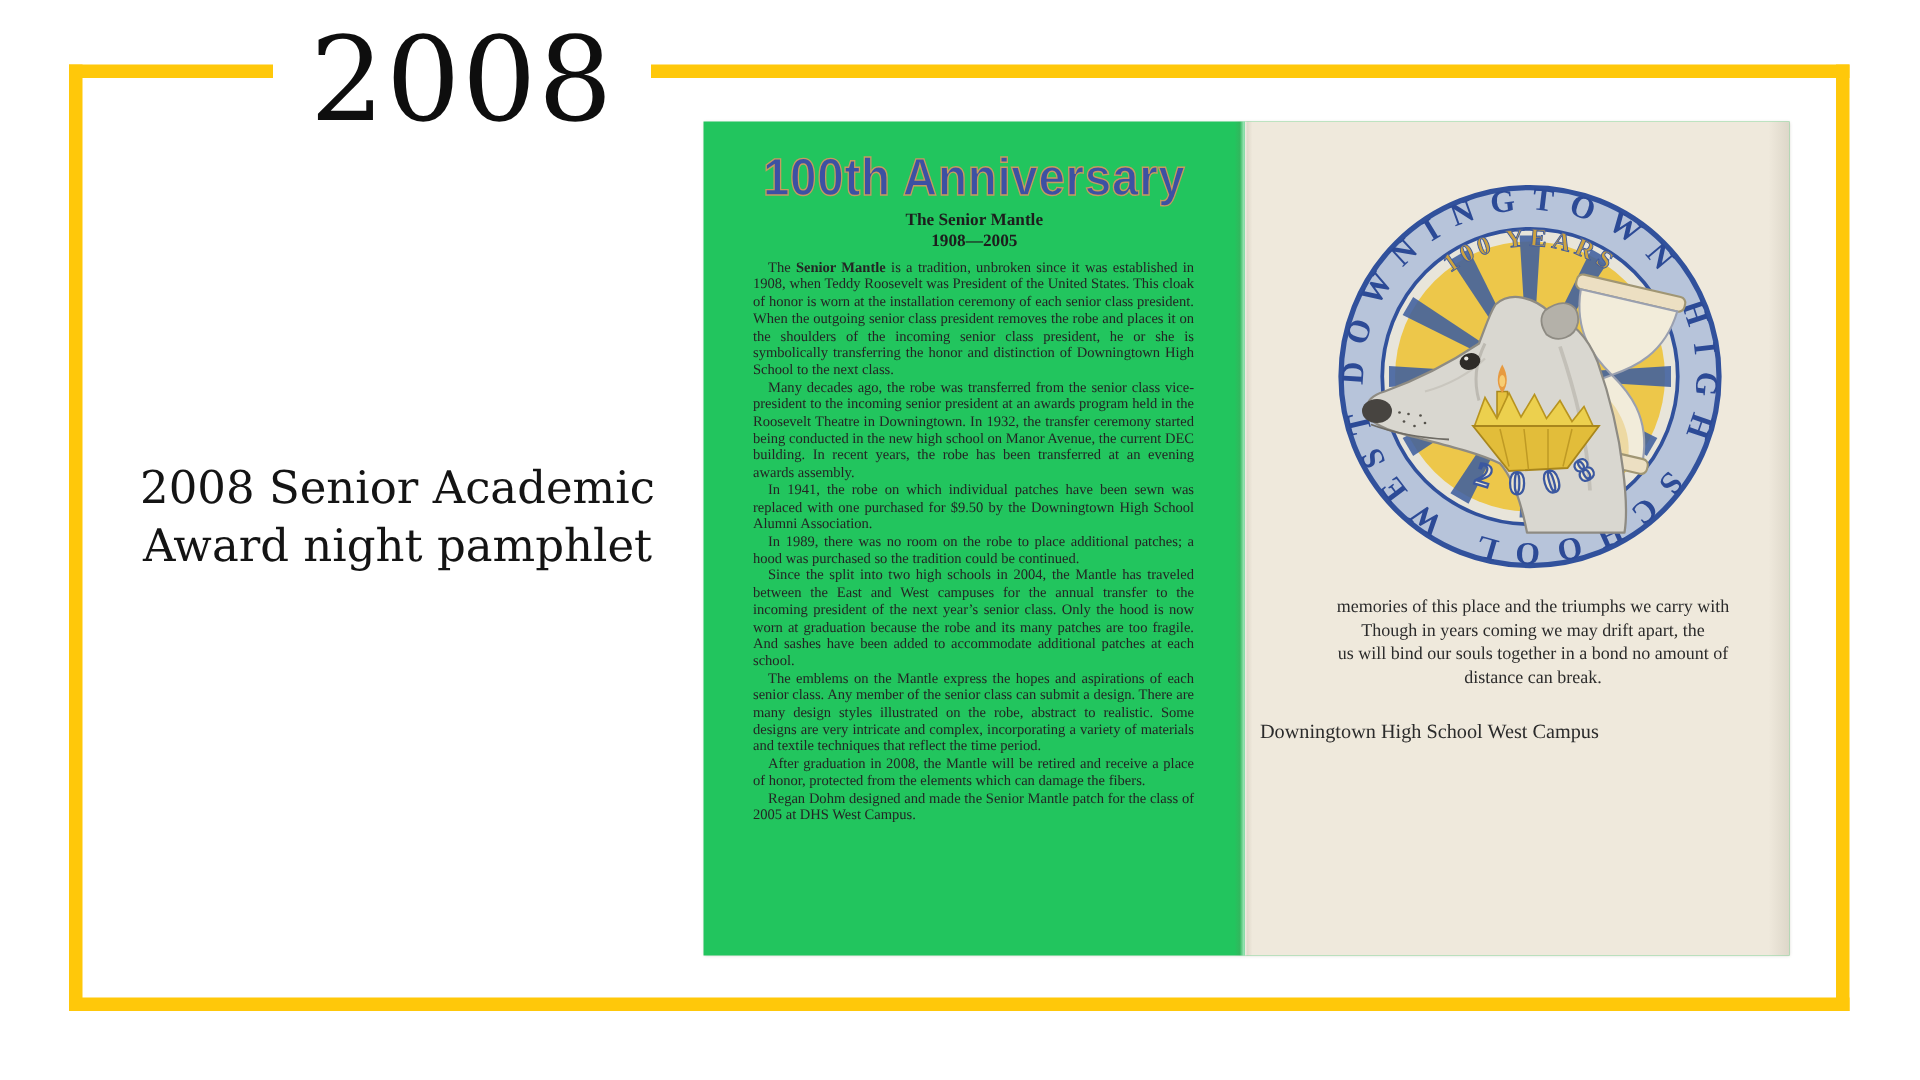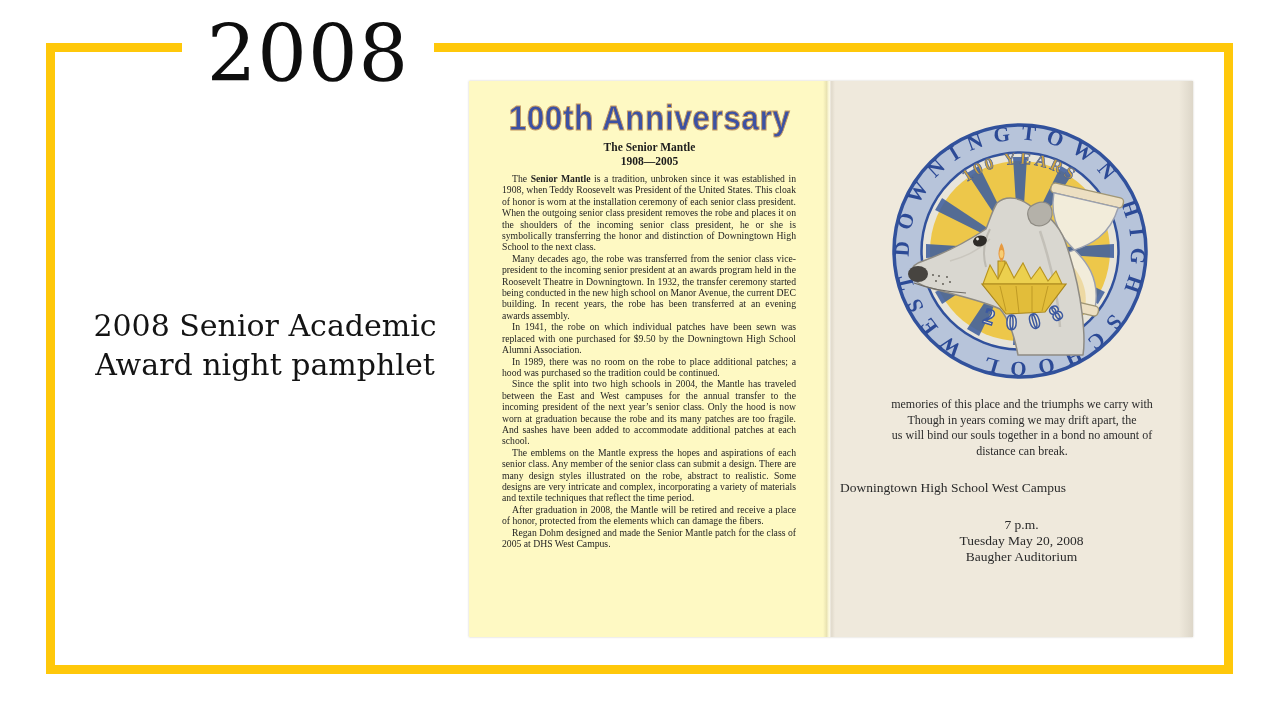--- a/index.html
+++ b/index.html
@@ -26,21 +26,21 @@
   
   .caption{
     position:absolute;left:55px;top:306px;width:420px;
     text-align:center;font-family:"DejaVu Serif", serif;
     font-size:30px;line-height:39px;color:#141414;
   }
 
   
   .pamphlet{
     position:absolute;left:469px;top:81px;width:724px;height:556px;
-    background:#fef9c3;
+    background:#22c55e;
     box-shadow:0 0 2px rgba(120,110,85,.35);
   }
   .page-right-bg{
     position:absolute;left:361px;top:0;width:363px;height:556px;
     background:#efe9dc;
   }
   .fold{
     position:absolute;left:354px;top:0;width:12px;height:556px;
     background:linear-gradient(90deg,
       rgba(125,112,88,0) 0%, rgba(125,112,88,.16) 30%,
@@ -204,21 +204,16 @@
     </text>
   </svg>
 
   <div class="rp-quote">
       <p>memories of this place and the triumphs we carry with</p>
       <p>Though in years coming we may drift apart, the</p>
       <p>us will bind our souls together in a bond no amount of</p>
       <p>distance can break.</p>
     </div>
   <div class="rp-school">Downingtown High School West Campus</div>
-  <div class="rp-when">
-    <p>7 p.m.</p>
-    <p>Tuesday May 20, 2008</p>
-    <p>Baugher Auditorium</p>
-  </div>
 
   <div class="fold"></div>
   <div class="edge-shade"></div>
 </div>
 
 </body></html>

